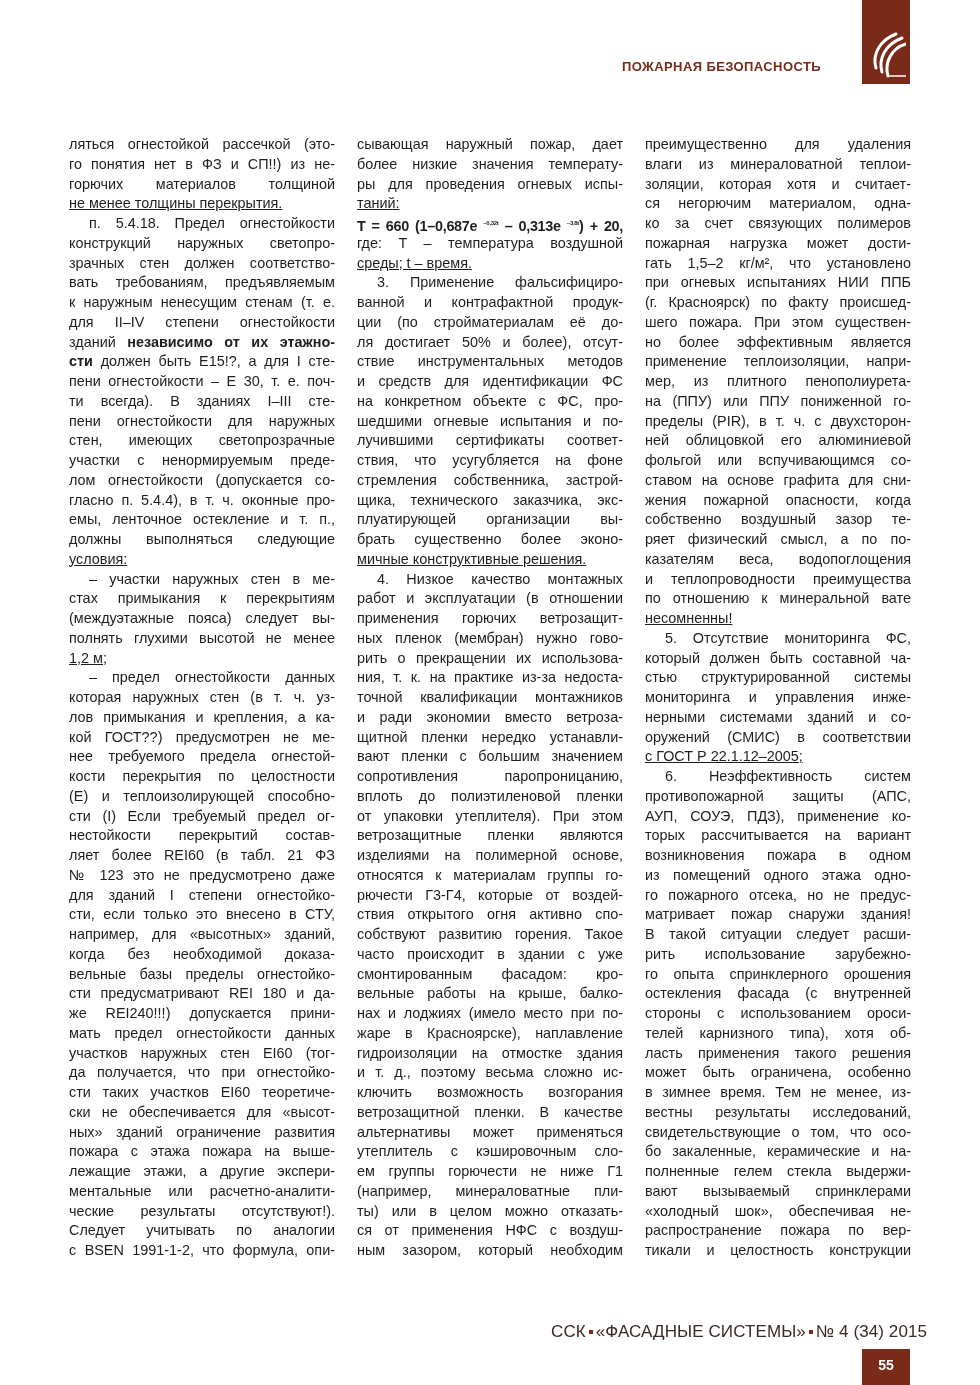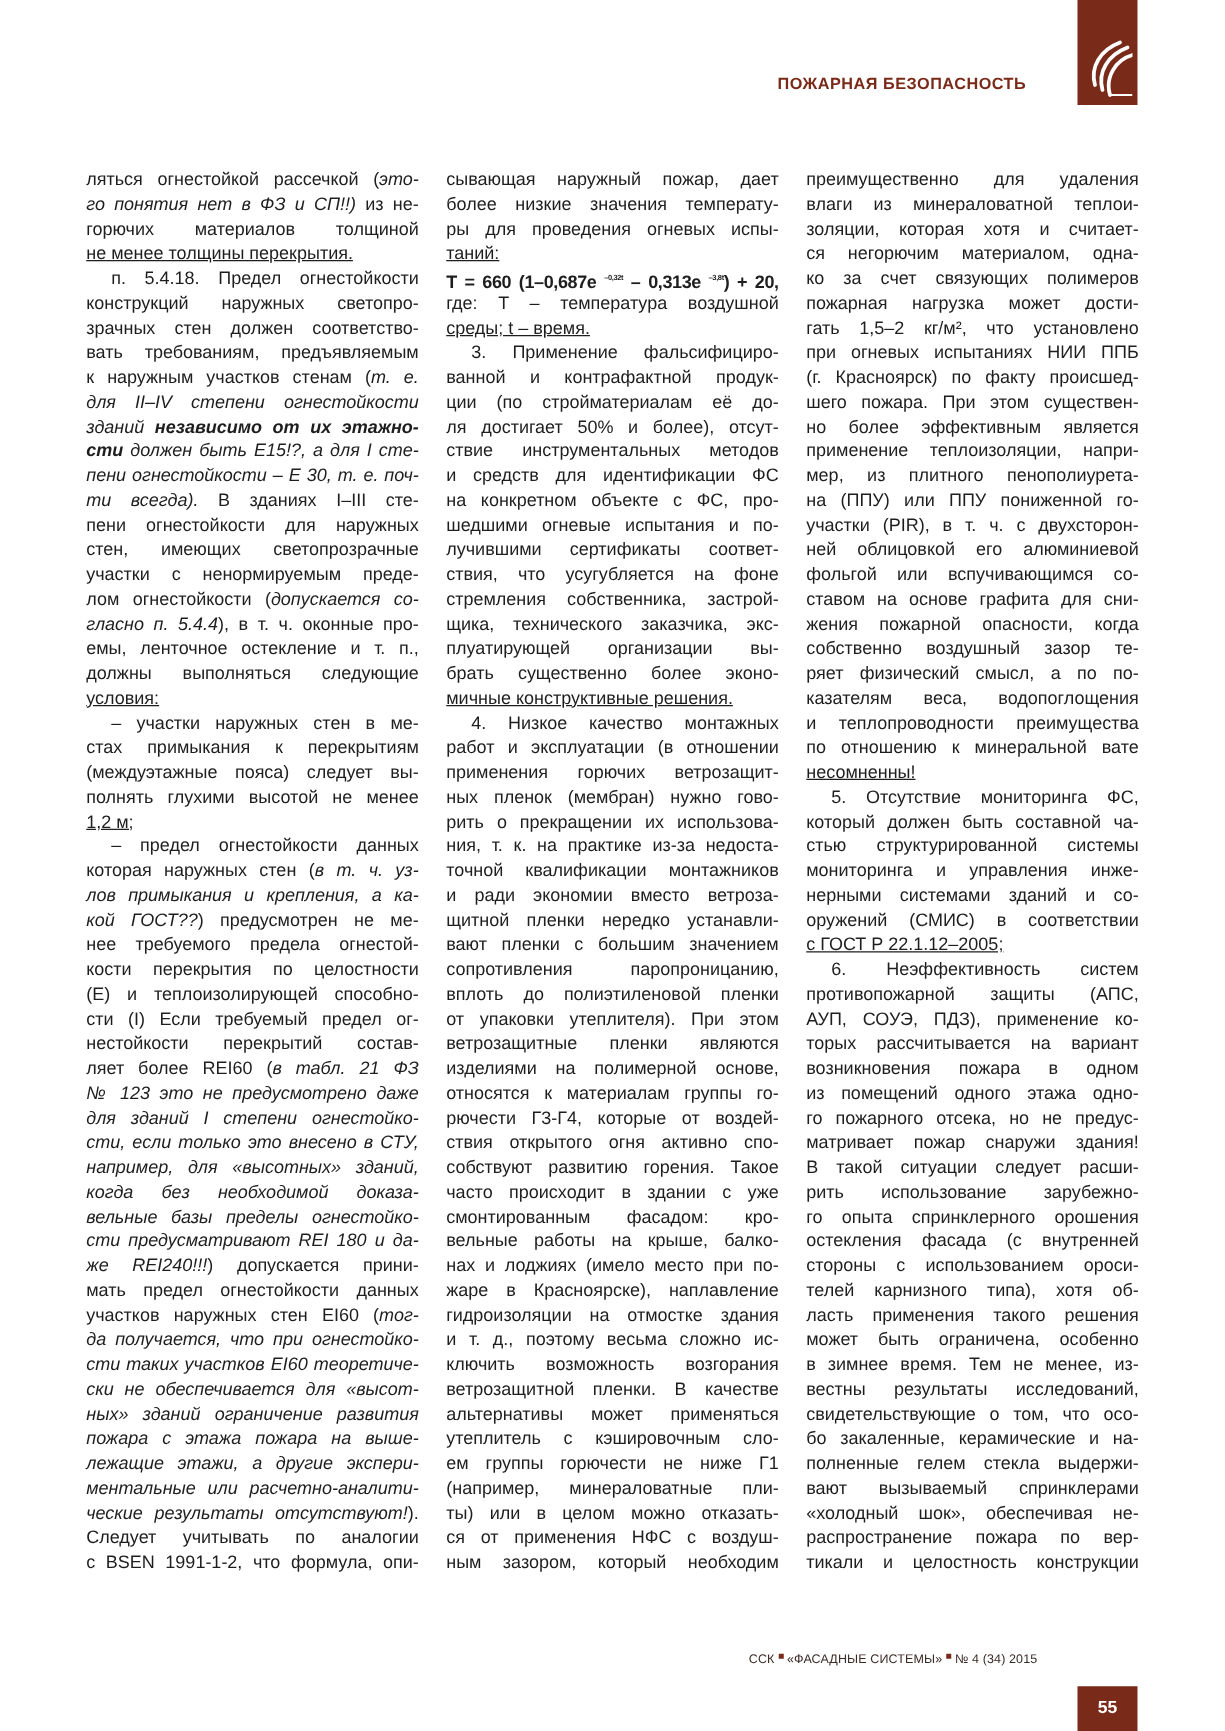--- a/index.html
+++ b/index.html
@@ -23,27 +23,27 @@
   }
   .col-1 { left: 69px; }
   .col-2 { left: 357px; }
   .col-3 { left: 645px; }
   .ln {
     display: block; height: 19.75px; white-space: nowrap;
     text-align: justify; text-align-last: justify;
   }
   .ln.last { text-align-last: left; text-decoration: underline; }
   .ln.ind { padding-left: 20px; }
-  .it { font-style: italic; }
+  .it { }
   .b { font-weight: bold; }
   .formula { font-weight: bold; letter-spacing: -0.3px; }
   .formula sup { font-size: 6px; vertical-align: 6px; font-weight: bold; }
   .footer-text {
     position: absolute; left: 551px; top: 1322px;
-    font-size: 10px; color: #3a2a26; letter-spacing: 0.1px; margin-left: 48px;
+    font-size: 17px; color: #3a2a26; letter-spacing: 0.1px;
   }
   .footer-text .sq { display: inline-block; width: 4px; height: 4px; background: #7a2a18; vertical-align: 3px; margin: 0 3px; }
   .tab-bottom {
     position: absolute; left: 862px; top: 1313px; width: 48px; height: 72px;
     background: #7a2a18;
     margin-top: 36px;
   }
   .page-num {
     position: absolute; left: 0; top: 8px; width: 48px; text-align: center;
     color: #ffffff; font-weight: bold; font-size: 14px;
@@ -66,21 +66,21 @@
 
 <div class="col col-1">
     <span class="ln"><span>ляться огнестойкой рассечкой (</span><span class="it">это-</span></span>
     <span class="ln"><span class="it">го понятия нет в ФЗ и СП!!)</span><span> из не-</span></span>
     <span class="ln"><span>горючих материалов толщиной</span></span>
     <span class="ln last"><span>не менее толщины перекрытия.</span></span>
     <span class="ln ind"><span>п. 5.4.18. Предел огнестойкости</span></span>
     <span class="ln"><span>конструкций наружных светопро-</span></span>
     <span class="ln"><span>зрачных стен должен соответство-</span></span>
     <span class="ln"><span>вать требованиям, предъявляемым</span></span>
-    <span class="ln"><span>к наружным участков стенам (</span><span class="it">т. е.</span></span>
+    <span class="ln"><span>к наружным ненесущим стенам (</span><span class="it">т. е.</span></span>
     <span class="ln"><span class="it">для II–IV степени огнестойкости</span></span>
     <span class="ln"><span class="it">зданий </span><span class="it b">независимо от их этажно-</span></span>
     <span class="ln"><span class="it b">сти</span><span class="it"> должен быть Е15!?, а для I сте-</span></span>
     <span class="ln"><span class="it">пени огнестойкости – Е 30, т. е. поч-</span></span>
     <span class="ln"><span class="it">ти всегда).</span><span>        В зданиях I–III сте-</span></span>
     <span class="ln"><span>пени огнестойкости для наружных</span></span>
     <span class="ln"><span>стен, имеющих светопрозрачные</span></span>
     <span class="ln"><span>участки с ненормируемым преде-</span></span>
     <span class="ln"><span>лом огнестойкости (</span><span class="it">допускается со-</span></span>
     <span class="ln"><span class="it">гласно п. 5.4.4</span><span>), в т. ч. оконные про-</span></span>
@@ -190,21 +190,21 @@
     <span class="ln"><span>ко за счет связующих полимеров</span></span>
     <span class="ln"><span>пожарная нагрузка может дости-</span></span>
     <span class="ln"><span>гать 1,5–2 кг/м², что установлено</span></span>
     <span class="ln"><span>при огневых испытаниях НИИ ППБ</span></span>
     <span class="ln"><span>(г. Красноярск) по факту происшед-</span></span>
     <span class="ln"><span>шего пожара. При этом существен-</span></span>
     <span class="ln"><span>но более эффективным является</span></span>
     <span class="ln"><span>применение теплоизоляции, напри-</span></span>
     <span class="ln"><span>мер, из плитного пенополиурета-</span></span>
     <span class="ln"><span>на (ППУ) или ППУ пониженной го-</span></span>
-    <span class="ln"><span>участки (PIR), в т. ч. с двухсторон-</span></span>
+    <span class="ln"><span>пределы (PIR), в т. ч. с двухсторон-</span></span>
     <span class="ln"><span>ней облицовкой его алюминиевой</span></span>
     <span class="ln"><span>фольгой или вспучивающимся со-</span></span>
     <span class="ln"><span>ставом на основе графита для сни-</span></span>
     <span class="ln"><span>жения пожарной опасности, когда</span></span>
     <span class="ln"><span>собственно воздушный зазор те-</span></span>
     <span class="ln"><span>ряет физический смысл, а по по-</span></span>
     <span class="ln"><span>казателям веса, водопоглощения</span></span>
     <span class="ln"><span>и теплопроводности преимущества</span></span>
     <span class="ln"><span>по отношению к минеральной вате</span></span>
     <span class="ln last"><span>несомненны!</span></span>

